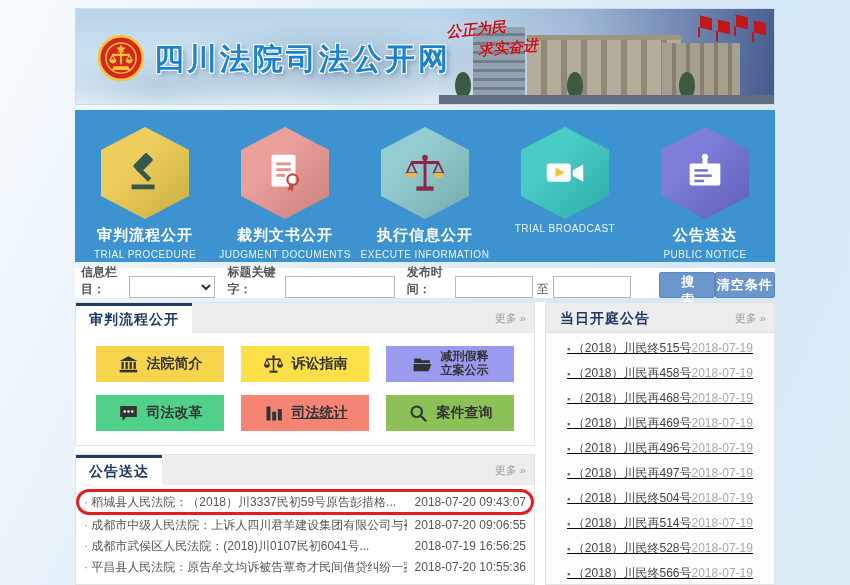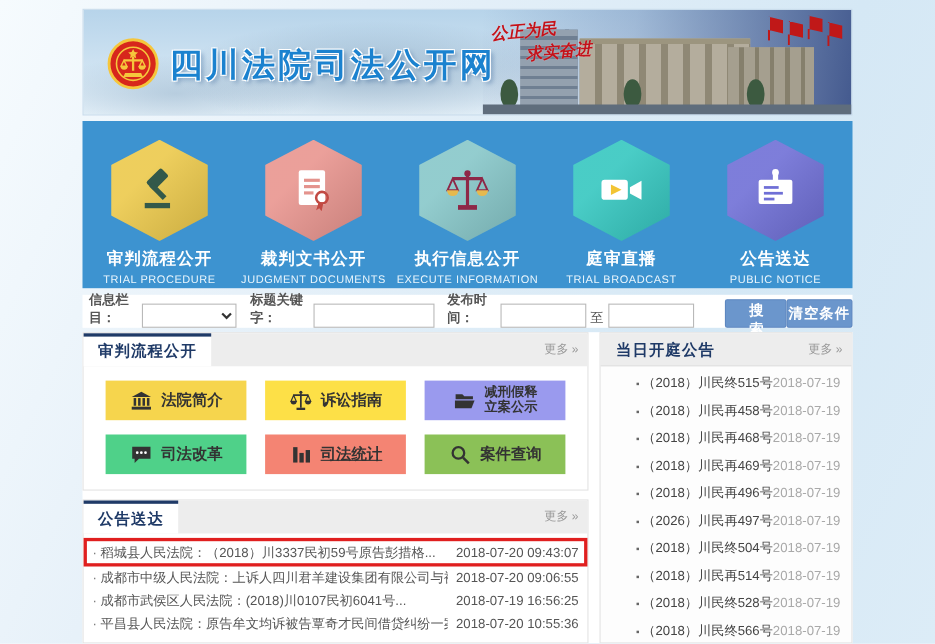--- a/index.html
+++ b/index.html
@@ -78,30 +78,30 @@
   
   .btn-grid { display:grid; grid-template-columns:1fr 1fr 1fr; gap:13px 17px; padding:13px 20px 14px; }
   .fn-btn { height:36px; display:flex; align-items:center; justify-content:center; gap:8px;
     font-size:14px; font-weight:bold; color:#333; cursor:pointer; }
   .fn-btn svg { width:21px; height:21px; flex:0 0 auto; }
   .fn-lbl2 { font-size:12px; line-height:1.15; text-align:left; }
 
   
   .ann-list { padding:4px 0 6px; }
   .ann-row { display:flex; justify-content:space-between; align-items:flex-end; padding:0 8px;
-    font-size:12px; color:#555; line-height:21px; }
+    font-size:12px; color:#555; line-height:21px;border-radius:13px; }
   .ann-row .txt { white-space:nowrap; overflow:hidden; cursor:pointer; }
   .ann-row .txt::before { content:'· '; color:#777; }
   .ann-row .dt { color:#555; margin-left:8px; white-space:nowrap; }
   .ann-row.hl { border:3px solid #e01f1f; line-height:20px; padding:0 5px; }
 
   
   .case-list { padding:3px 0; }
-  .case-row { display:flex; justify-content:flex-end; padding:0 10px; font-size:12px;
-    line-height:24px; }
+  .case-row { display:flex; justify-content:center; padding:0 10px; font-size:12px;
+    line-height:24px;text-decoration:underline; }
   .case-row .cs { color:#444; cursor:pointer; }
   .case-row .cs::before { content:'▪ '; font-size:9px; color:#666; }
   .case-row .dt { color:#a9a9a9; }
 </style>
 </head>
 <body>
 
 <div class="wrap">
 
   <div class="banner">
@@ -183,21 +183,20 @@
     </div>
 
     <div class="nav-item">
       <div class="hex" style="background-color: rgb(53, 199, 192);">
         <svg viewBox="0 0 48 48">
           <rect x="5" y="14" width="25" height="19" rx="3" fill="#fff"></rect>
           <path d="M32 21 l11 -6 v18 l-11 -6z" fill="#fff"></path>
           <path d="M14 18.5 l10 5 -10 5z" fill="#f2c434"></path>
         </svg>
       </div>
-      <div class="nav-zh">庭审直播</div>
       <div class="nav-en">TRIAL BROADCAST</div>
     </div>
 
     <div class="nav-item">
       <div class="hex" style="background-color: rgb(111, 111, 214);">
         <svg viewBox="0 0 48 48">
           <rect x="21.5" y="7" width="5" height="9" fill="#fff"></rect>
           <circle cx="24" cy="7" r="3.2" fill="#fff"></circle>
           <rect x="8" y="14" width="32" height="23" rx="2" fill="#fff"></rect>
           <rect x="13" y="20" width="14" height="2.6" fill="#6f6fd6"></rect>
@@ -345,21 +344,21 @@
             <span class="cs">（2018）川民再469号</span>
             <span class="dt">2018-07-19</span>
           </div>
 
           <div class="case-row">
             <span class="cs">（2018）川民再496号</span>
             <span class="dt">2018-07-19</span>
           </div>
 
           <div class="case-row">
-            <span class="cs">（2026）川民再497号</span>
+            <span class="cs">（2018）川民再497号</span>
             <span class="dt">2018-07-19</span>
           </div>
 
           <div class="case-row">
             <span class="cs">（2018）川民终504号</span>
             <span class="dt">2018-07-19</span>
           </div>
 
           <div class="case-row">
             <span class="cs">（2018）川民再514号</span>

